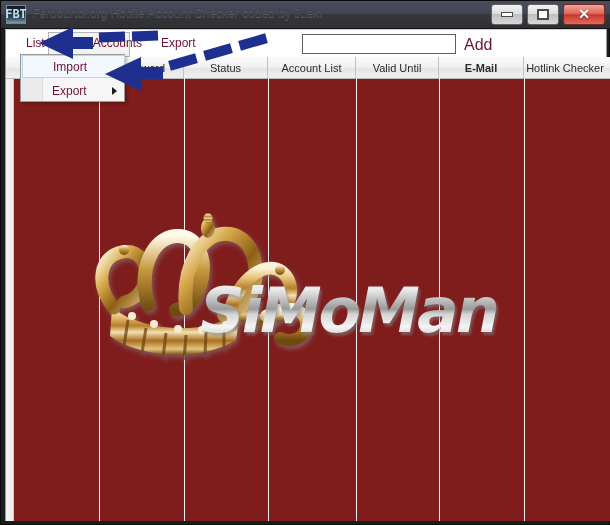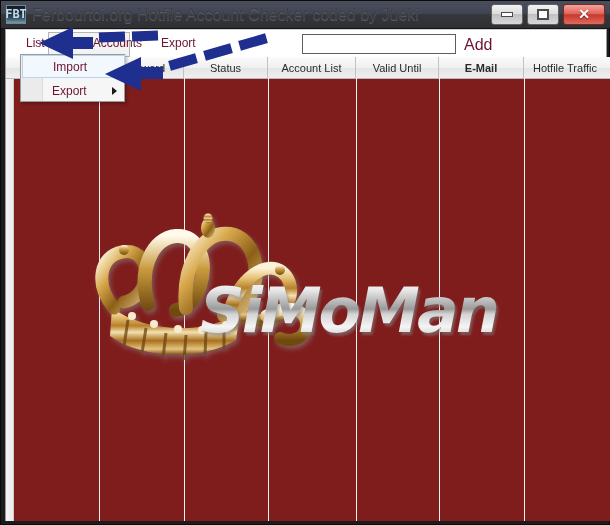--- a/index.html
+++ b/index.html
@@ -27,21 +27,21 @@
     box-sizing:border-box;
     display:flex;align-items:center;justify-content:center;
   }
   .app-icon span{
     font-family:"DejaVu Sans Mono", monospace;
     font-size:12px;font-weight:bold;color:#c9d8e2;letter-spacing:0px;
     line-height:9px;
   }
   .title-text{
     position:absolute;left:31px;top:5px;
-    font-size:16px;color:#3d3f45;
+    font-size:12px;color:#3d3f45;
     text-shadow:0 1px 0 rgba(120,125,140,.55);
     white-space:nowrap;
   }
   .winbtns{position:absolute;right:6px;top:3px;height:21px;display:flex;gap:4px;}
   .wb{
     width:32px;height:21px;box-sizing:border-box;
     border:1px solid #5f6166;border-radius:3px;
     background:linear-gradient(to bottom,#f2f2f2 0%,#dcdcdc 48%,#c0c0c0 50%,#d8d8d8 100%);
     display:flex;align-items:center;justify-content:center;
     position:relative;
@@ -196,21 +196,21 @@
     <div class="grid">
       <div class="leftgutter"></div>
 
       <div class="hdr-row">
         <div class="hdr-cell" style="left:8px;width:85px;">Username</div>
         <div class="hdr-cell" style="left:93px;width:85px;">Password</div>
         <div class="hdr-cell" style="left:178px;width:84px;">Status</div>
         <div class="hdr-cell" style="left:262px;width:88px;">Account List</div>
         <div class="hdr-cell" style="left:350px;width:83px;">Valid Until</div>
         <div class="hdr-cell" style="left:433px;width:85px;font-weight:bold;">E-Mail</div>
-        <div class="hdr-cell" style="left:518px;width:82px;border-right:none;">Hotfile Traffic</div>
+        <div class="hdr-cell" style="left:518px;width:82px;border-right:none;">Hotlink Checker</div>
       </div>
 
       <div class="vline" style="left:93px;"></div>
       <div class="vline" style="left:178px;"></div>
       <div class="vline" style="left:262px;"></div>
       <div class="vline" style="left:350px;"></div>
       <div class="vline" style="left:433px;"></div>
       <div class="vline" style="left:518px;"></div>
 
       <div class="watermark">

